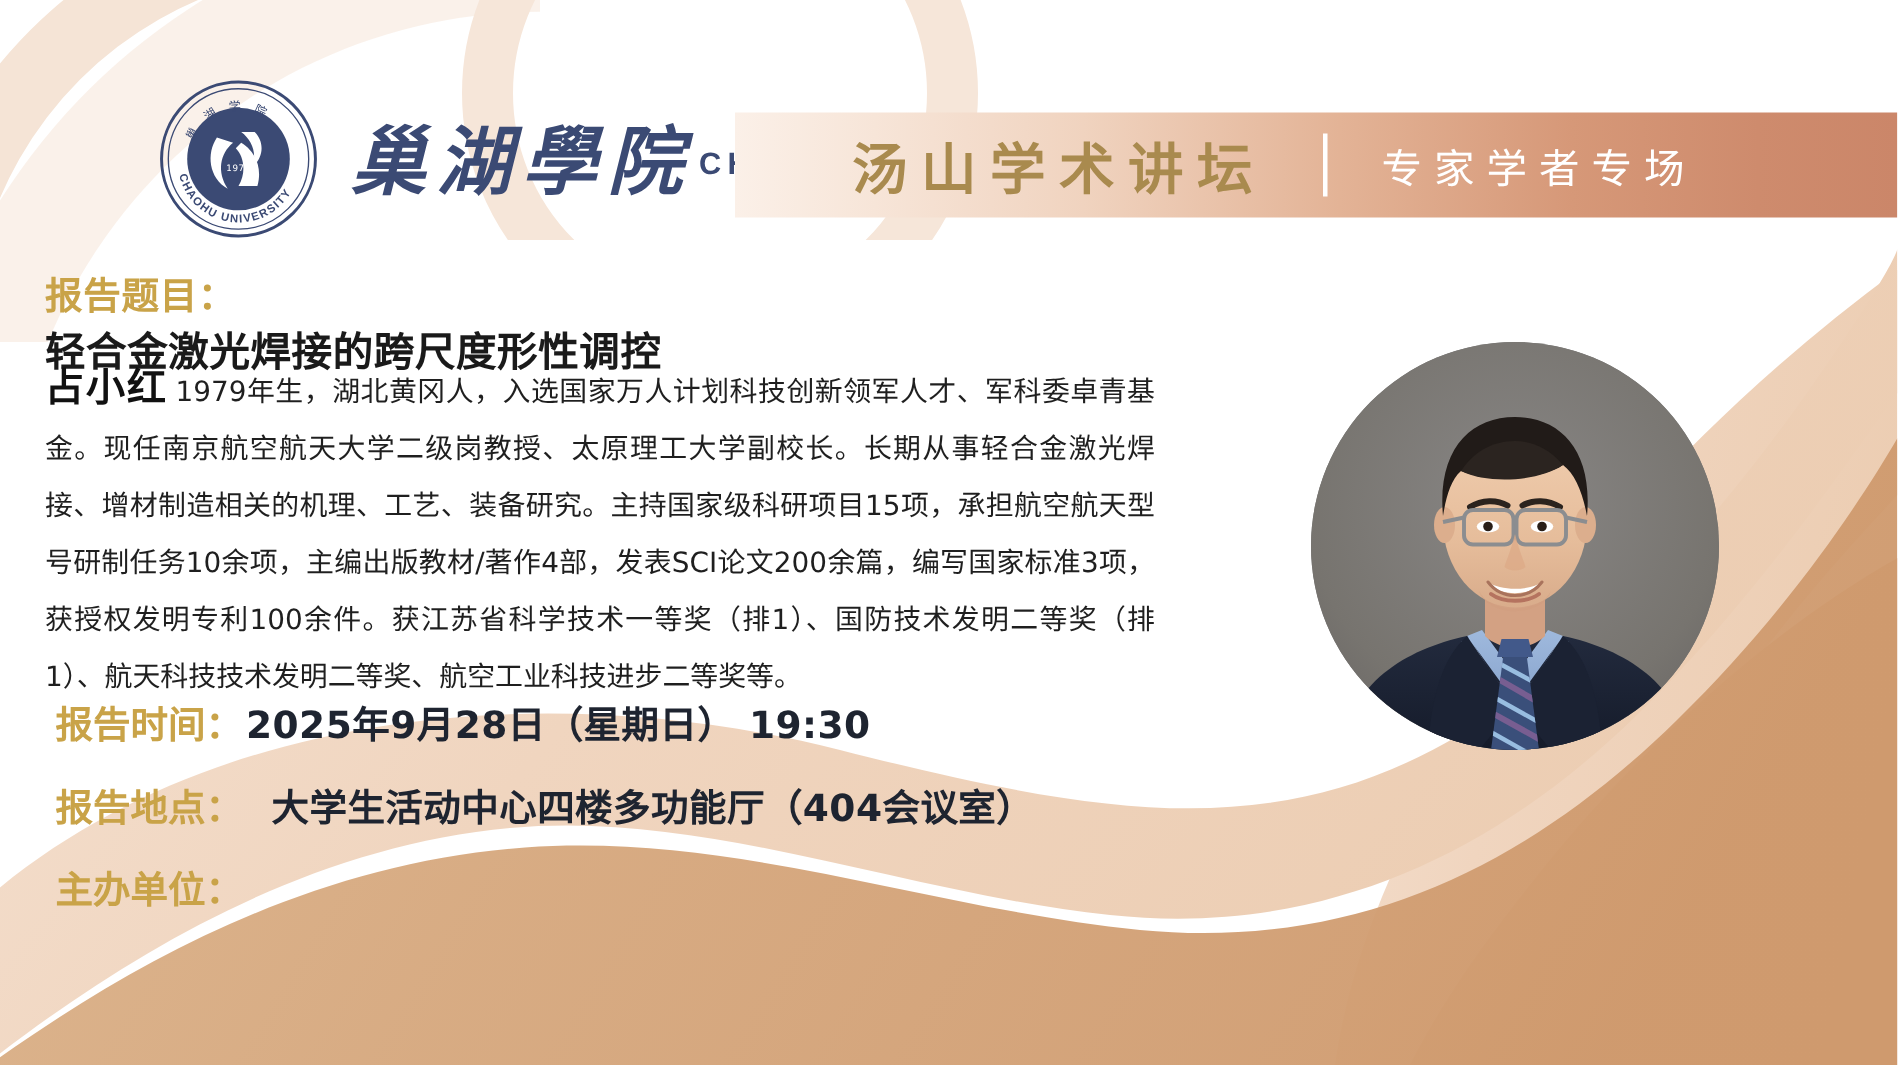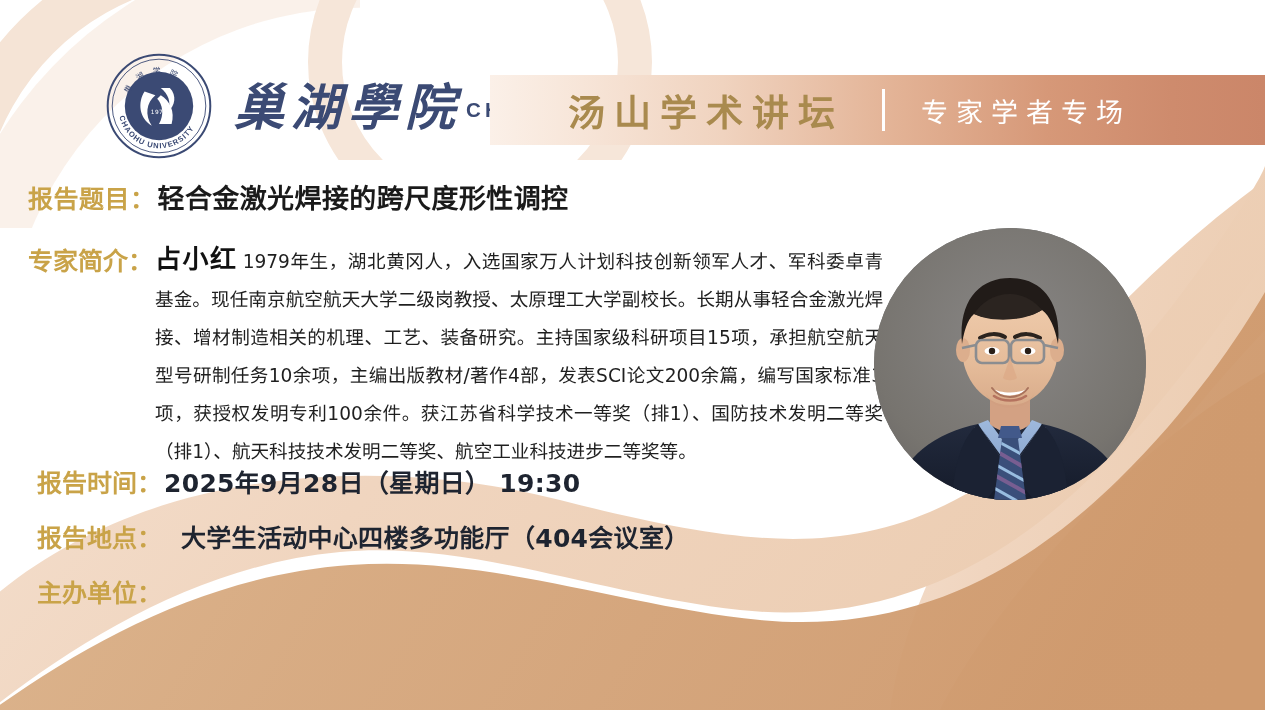--- a/index.html
+++ b/index.html
@@ -120,20 +120,21 @@
     font-weight:700;
     font-family:"DejaVu Sans","Liberation Sans",sans-serif;
     white-space:nowrap;
   }
 
   #row-title {
     position:absolute;
     left:28px; top:177px;
     display:flex;
     align-items:baseline;
+    flex-direction:column;
   }
   #row-title .label { font-size:25px; letter-spacing:0.5px; }
   #title-text {
     font-family:"DejaVu Sans","Liberation Sans",sans-serif;
     font-size:27px;
     font-weight:700;
     color:#1a1a1a;
     letter-spacing:0.4px;
     margin-left:2px;
     white-space:nowrap;
@@ -394,21 +395,20 @@
   </div>
 
   <div id="content">
 
     <div id="row-title">
       <span class="label">报告题目：</span>
       <span id="title-text">轻合金激光焊接的跨尺度形性调控</span>
     </div>
 
     <div id="row-bio">
-      <span class="label">专家简介：</span>
       <div id="bio-body">
         <span id="bio-name">占小红</span><span id="bio-text">1979年生，湖北黄冈人，入选国家万人计划科技创新领军人才、军科委卓青基金。现任南京航空航天大学二级岗教授、太原理工大学副校长。长期从事轻合金激光焊接、增材制造相关的机理、工艺、装备研究。主持国家级科研项目15项，承担航空航天型号研制任务10余项，主编出版教材/著作4部，发表SCI论文200余篇，编写国家标准3项，获授权发明专利100余件。获江苏省科学技术一等奖（排1）、国防技术发明二等奖（排1）、航天科技技术发明二等奖、航空工业科技进步二等奖等。</span>
       </div>
     </div>
 
     <div class="info-row" id="row-time">
       <span class="label">报告时间：</span>
       <span class="info-value">2025年9月28日（星期日） 19:30</span>
     </div>
 

